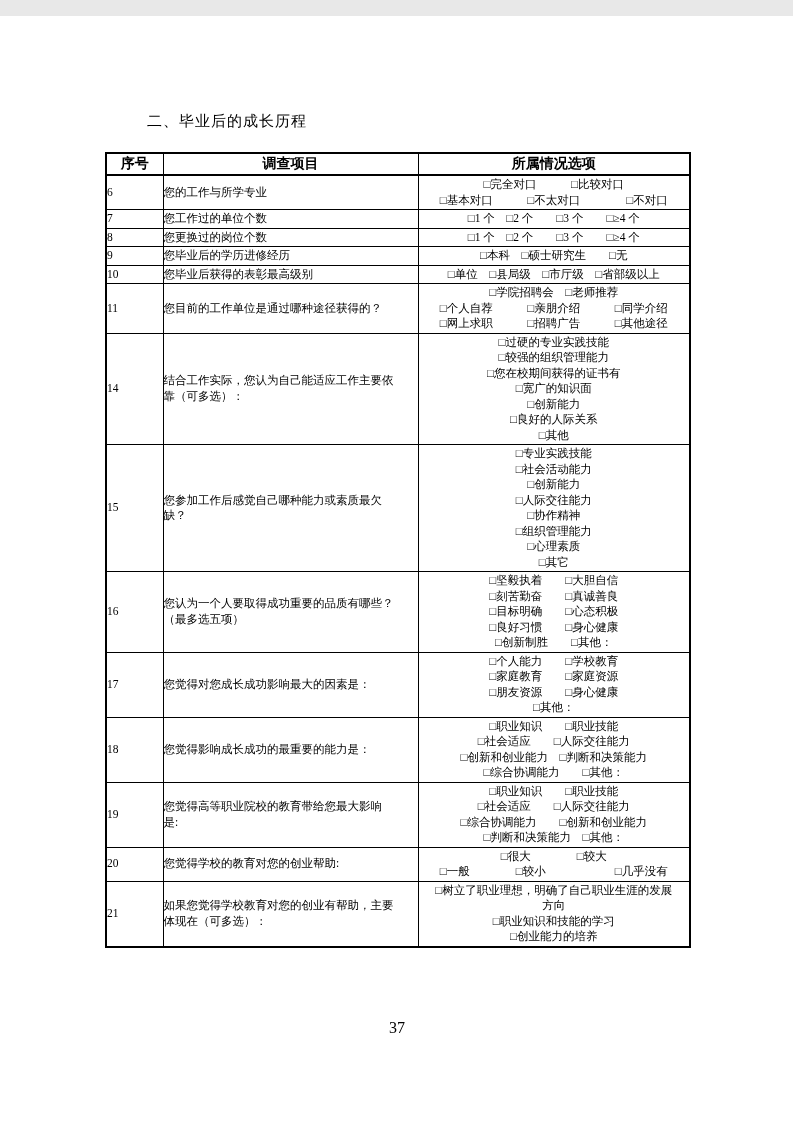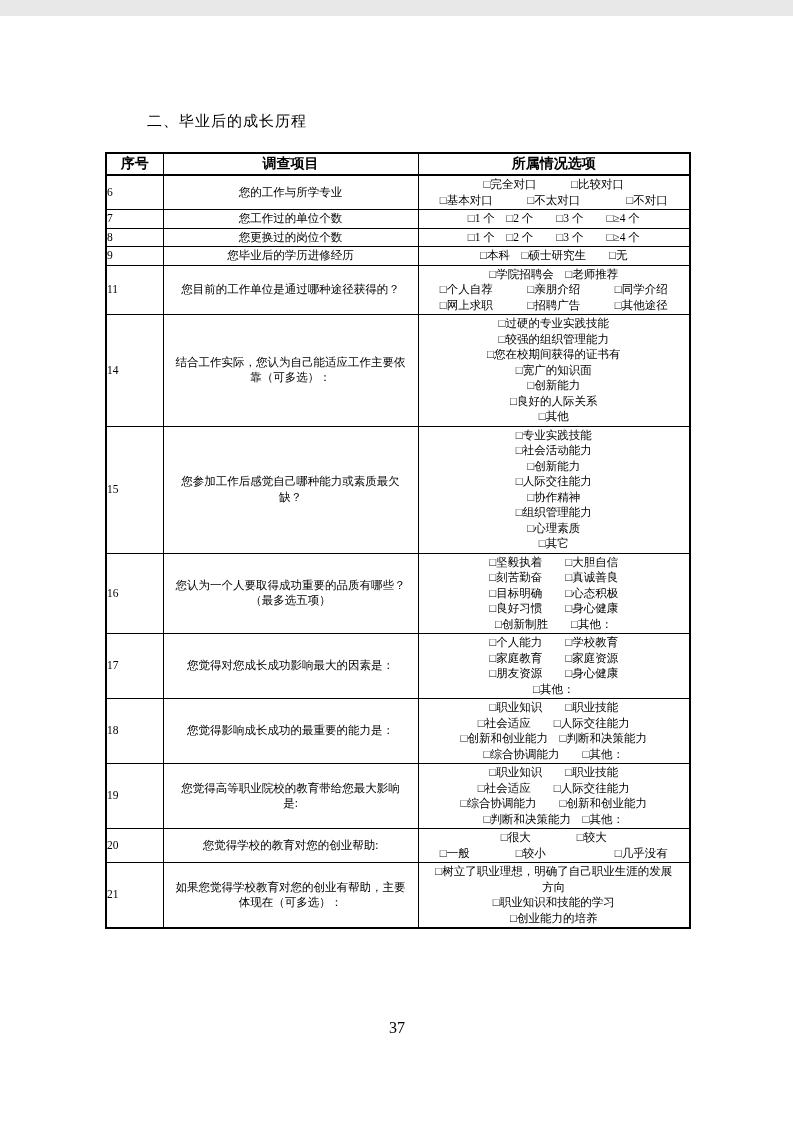--- a/index.html
+++ b/index.html
@@ -44,21 +44,21 @@
     text-align:center;
     height:18px;
     padding:1px 0;
   }
   col.c-no{width:57px;}
   col.c-q{width:255px;}
   col.c-opt{width:272px;}
   td.no-cell{padding-left:9px;}
   td.q-cell{padding-left:7px;padding-right:3px;}
   td.opt-cell{padding-left:7px;padding-right:2px;}
-  .q-text{white-space:pre-line;text-align:center;}
+  .q-text{white-space:pre-line;}
   .opt-line{white-space:pre-line;text-align:center;}
   .page-number{
     position:absolute;
     left:105px;top:1003px;
     width:584px;
     text-align:center;
     font-size:16px;
   }
 </style>
 </head>
@@ -123,20 +123,31 @@
     </td>
     <td class="q-cell">
       <div class="q-text">您毕业后的学历进修经历</div>
     </td>
     <td class="opt-cell">
               <div class="opt-line">□本科　□硕士研究生　　□无</div>
             </td>
   </tr>
           <tr>
     <td class="no-cell">
+      <span>10</span>
+    </td>
+    <td class="q-cell">
+      <div class="q-text">您毕业后获得的表彰最高级别</div>
+    </td>
+    <td class="opt-cell">
+              <div class="opt-line">□单位　□县局级　□市厅级　□省部级以上</div>
+            </td>
+  </tr>
+          <tr>
+    <td class="no-cell">
       <span>11</span>
     </td>
     <td class="q-cell">
       <div class="q-text">您目前的工作单位是通过哪种途径获得的？</div>
     </td>
     <td class="opt-cell">
               <div class="opt-line">□学院招聘会　□老师推荐</div>
               <div class="opt-line">□个人自荐　　　□亲朋介绍　　　□同学介绍</div>
               <div class="opt-line">□网上求职　　　□招聘广告　　　□其他途径</div>
             </td>

